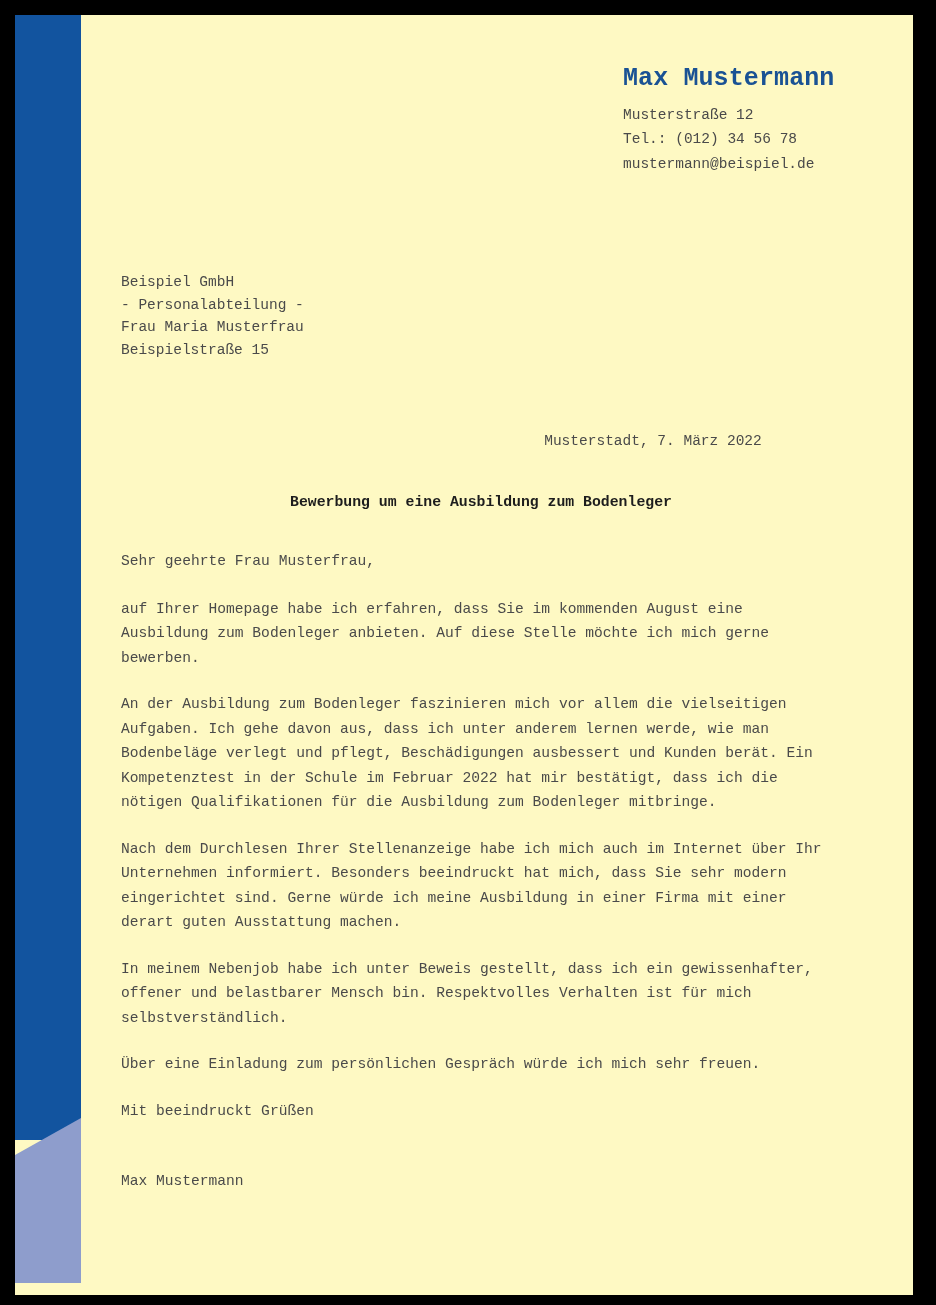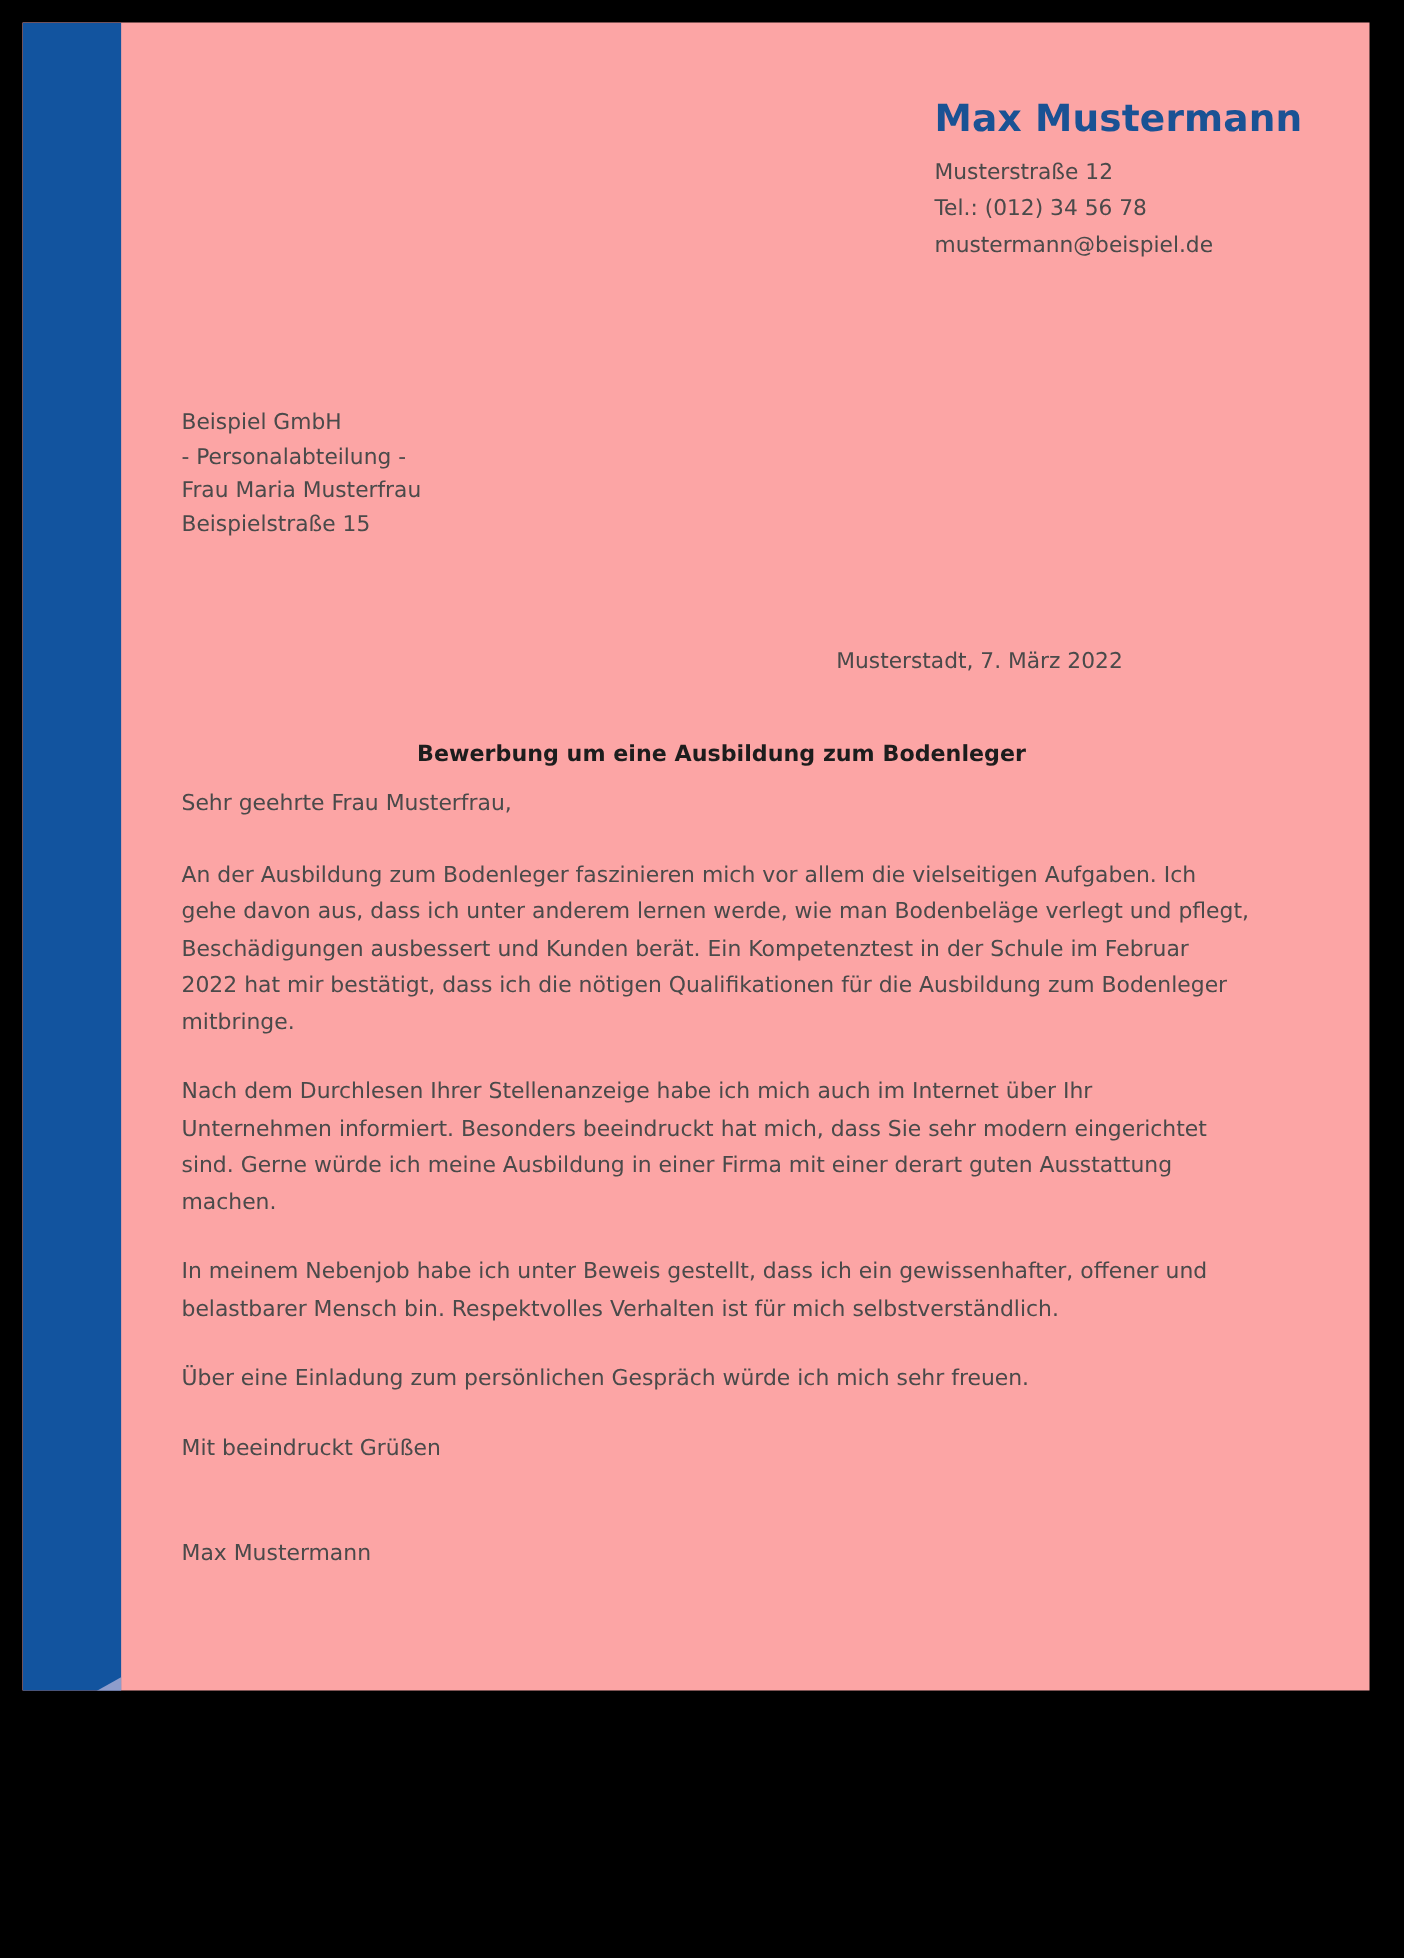--- a/index.html
+++ b/index.html
@@ -14,23 +14,24 @@
     font-family: "DejaVu Sans", sans-serif;
     overflow: hidden;
   }
 
   
   #page {
     position: absolute;
     left: 15px;
     top: 15px;
     width: 898px;
-    height: 1112px;
-    background: #fca5a5;
+    height: 1280px;
+    background: #fef9c3;
     overflow: hidden;
+    font-family: Liberation Mono, monospace;
   }
 
   
   .band-dark {
     position: absolute;
     left: 0;
     top: 0;
     width: 66px;
     height: 1125px;
     background: #12549f;
@@ -113,21 +114,21 @@
     color: #1d1d1d;
     font-size: 14.8px;
     font-weight: bold;
     text-align: center;
   }
 
   
   .body-block {
     position: absolute;
     left: 106px;
-    top: 509px;
+    top: 534px;
     width: 712px;
   }
   .para {
     color: #4a4a4a;
     font-size: 14.6px;
     line-height: 24.5px;
     margin: 0 0 22px 0;
     text-align: left;
   }
   .para.salutation { margin-bottom: 23px; }
@@ -162,20 +163,21 @@
       <div class="recipient-line">Frau Maria Musterfrau</div>
       <div class="recipient-line">Beispielstraße 15</div>
     </div>
 
     <div class="date-line">Musterstadt, 7. März 2022</div>
 
     <div class="subject">Bewerbung um eine Ausbildung zum Bodenleger</div>
 
     <div class="body-block">
       <p class="para salutation">Sehr geehrte Frau Musterfrau,</p>
+      <p class="para">auf Ihrer Homepage habe ich erfahren, dass Sie im kommenden August eine Ausbildung zum Bodenleger anbieten. Auf diese Stelle möchte ich mich gerne bewerben.</p>
       <p class="para">An der Ausbildung zum Bodenleger faszinieren mich vor allem die vielseitigen Aufgaben. Ich gehe davon aus, dass ich unter anderem lernen werde, wie man Bodenbeläge verlegt und pflegt, Beschädigungen ausbessert und Kunden berät. Ein Kompetenztest in der Schule im Februar 2022 hat mir bestätigt, dass ich die nötigen Qualifikationen für die Ausbildung zum Bodenleger mitbringe.</p>
       <p class="para">Nach dem Durchlesen Ihrer Stellenanzeige habe ich mich auch im Internet über Ihr Unternehmen informiert. Besonders beeindruckt hat mich, dass Sie sehr modern eingerichtet sind. Gerne würde ich meine Ausbildung in einer Firma mit einer derart guten Ausstattung machen.</p>
       <p class="para">In meinem Nebenjob habe ich unter Beweis gestellt, dass ich ein gewissenhafter, offener und belastbarer Mensch bin. Respektvolles Verhalten ist für mich selbstverständlich.</p>
       <p class="para">Über eine Einladung zum persönlichen Gespräch würde ich mich sehr freuen.</p>
       <p class="para closing">Mit beeindruckt Grüßen</p>
       <p class="signature">Max Mustermann</p>
     </div>
 
   </div>
 </div>

